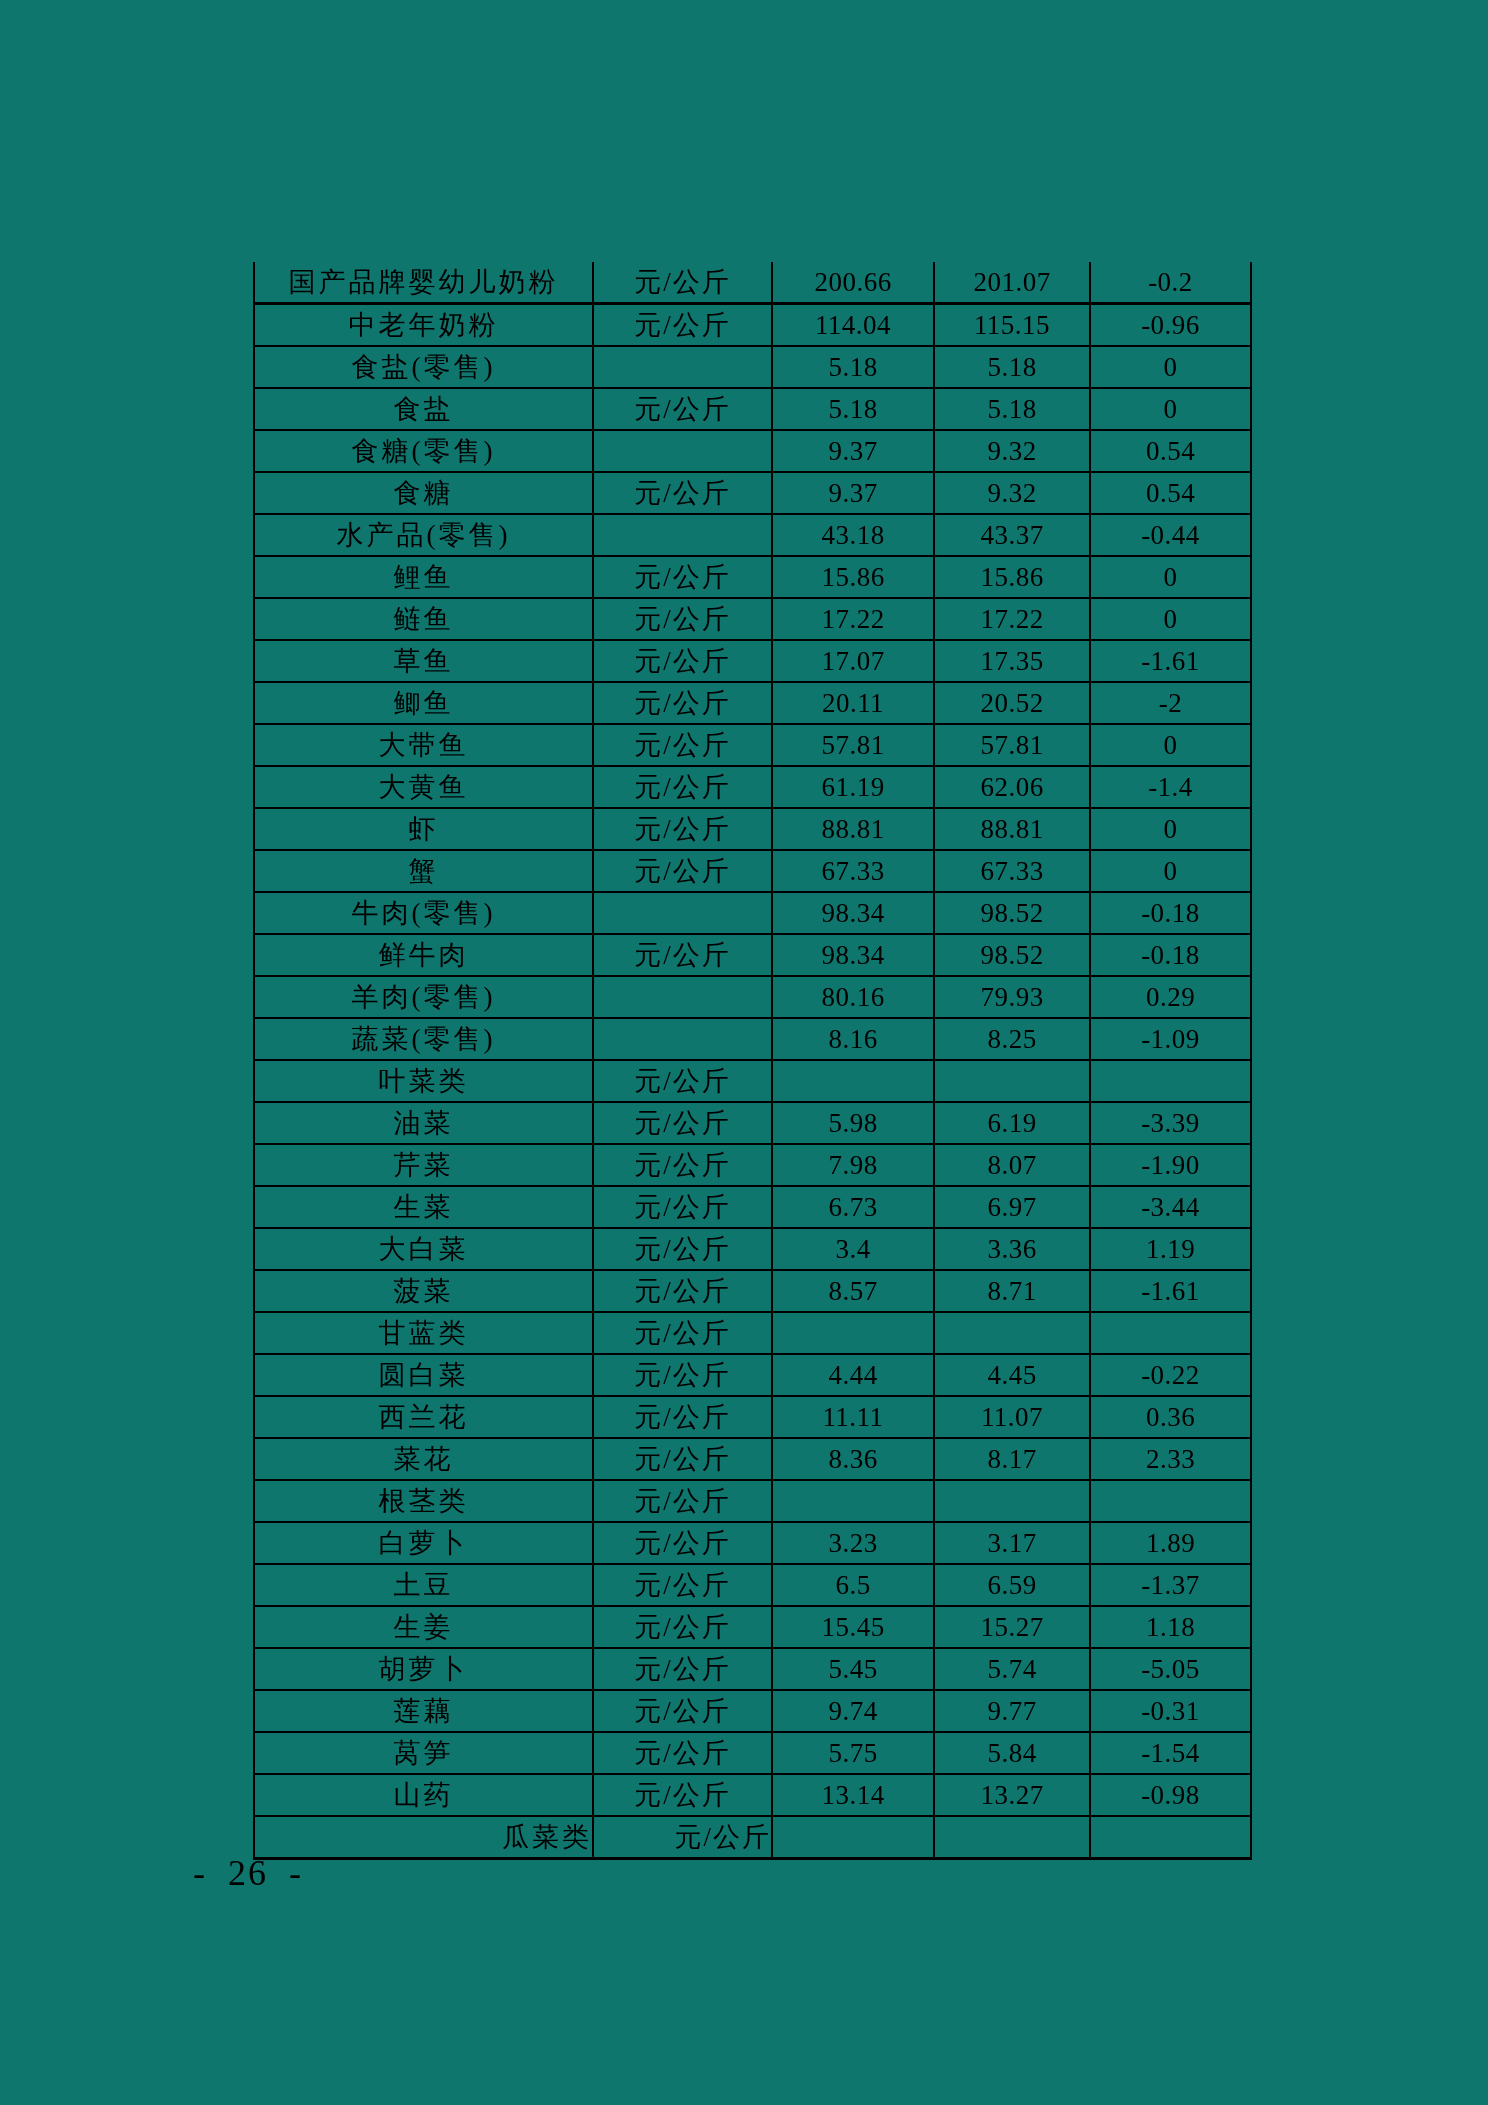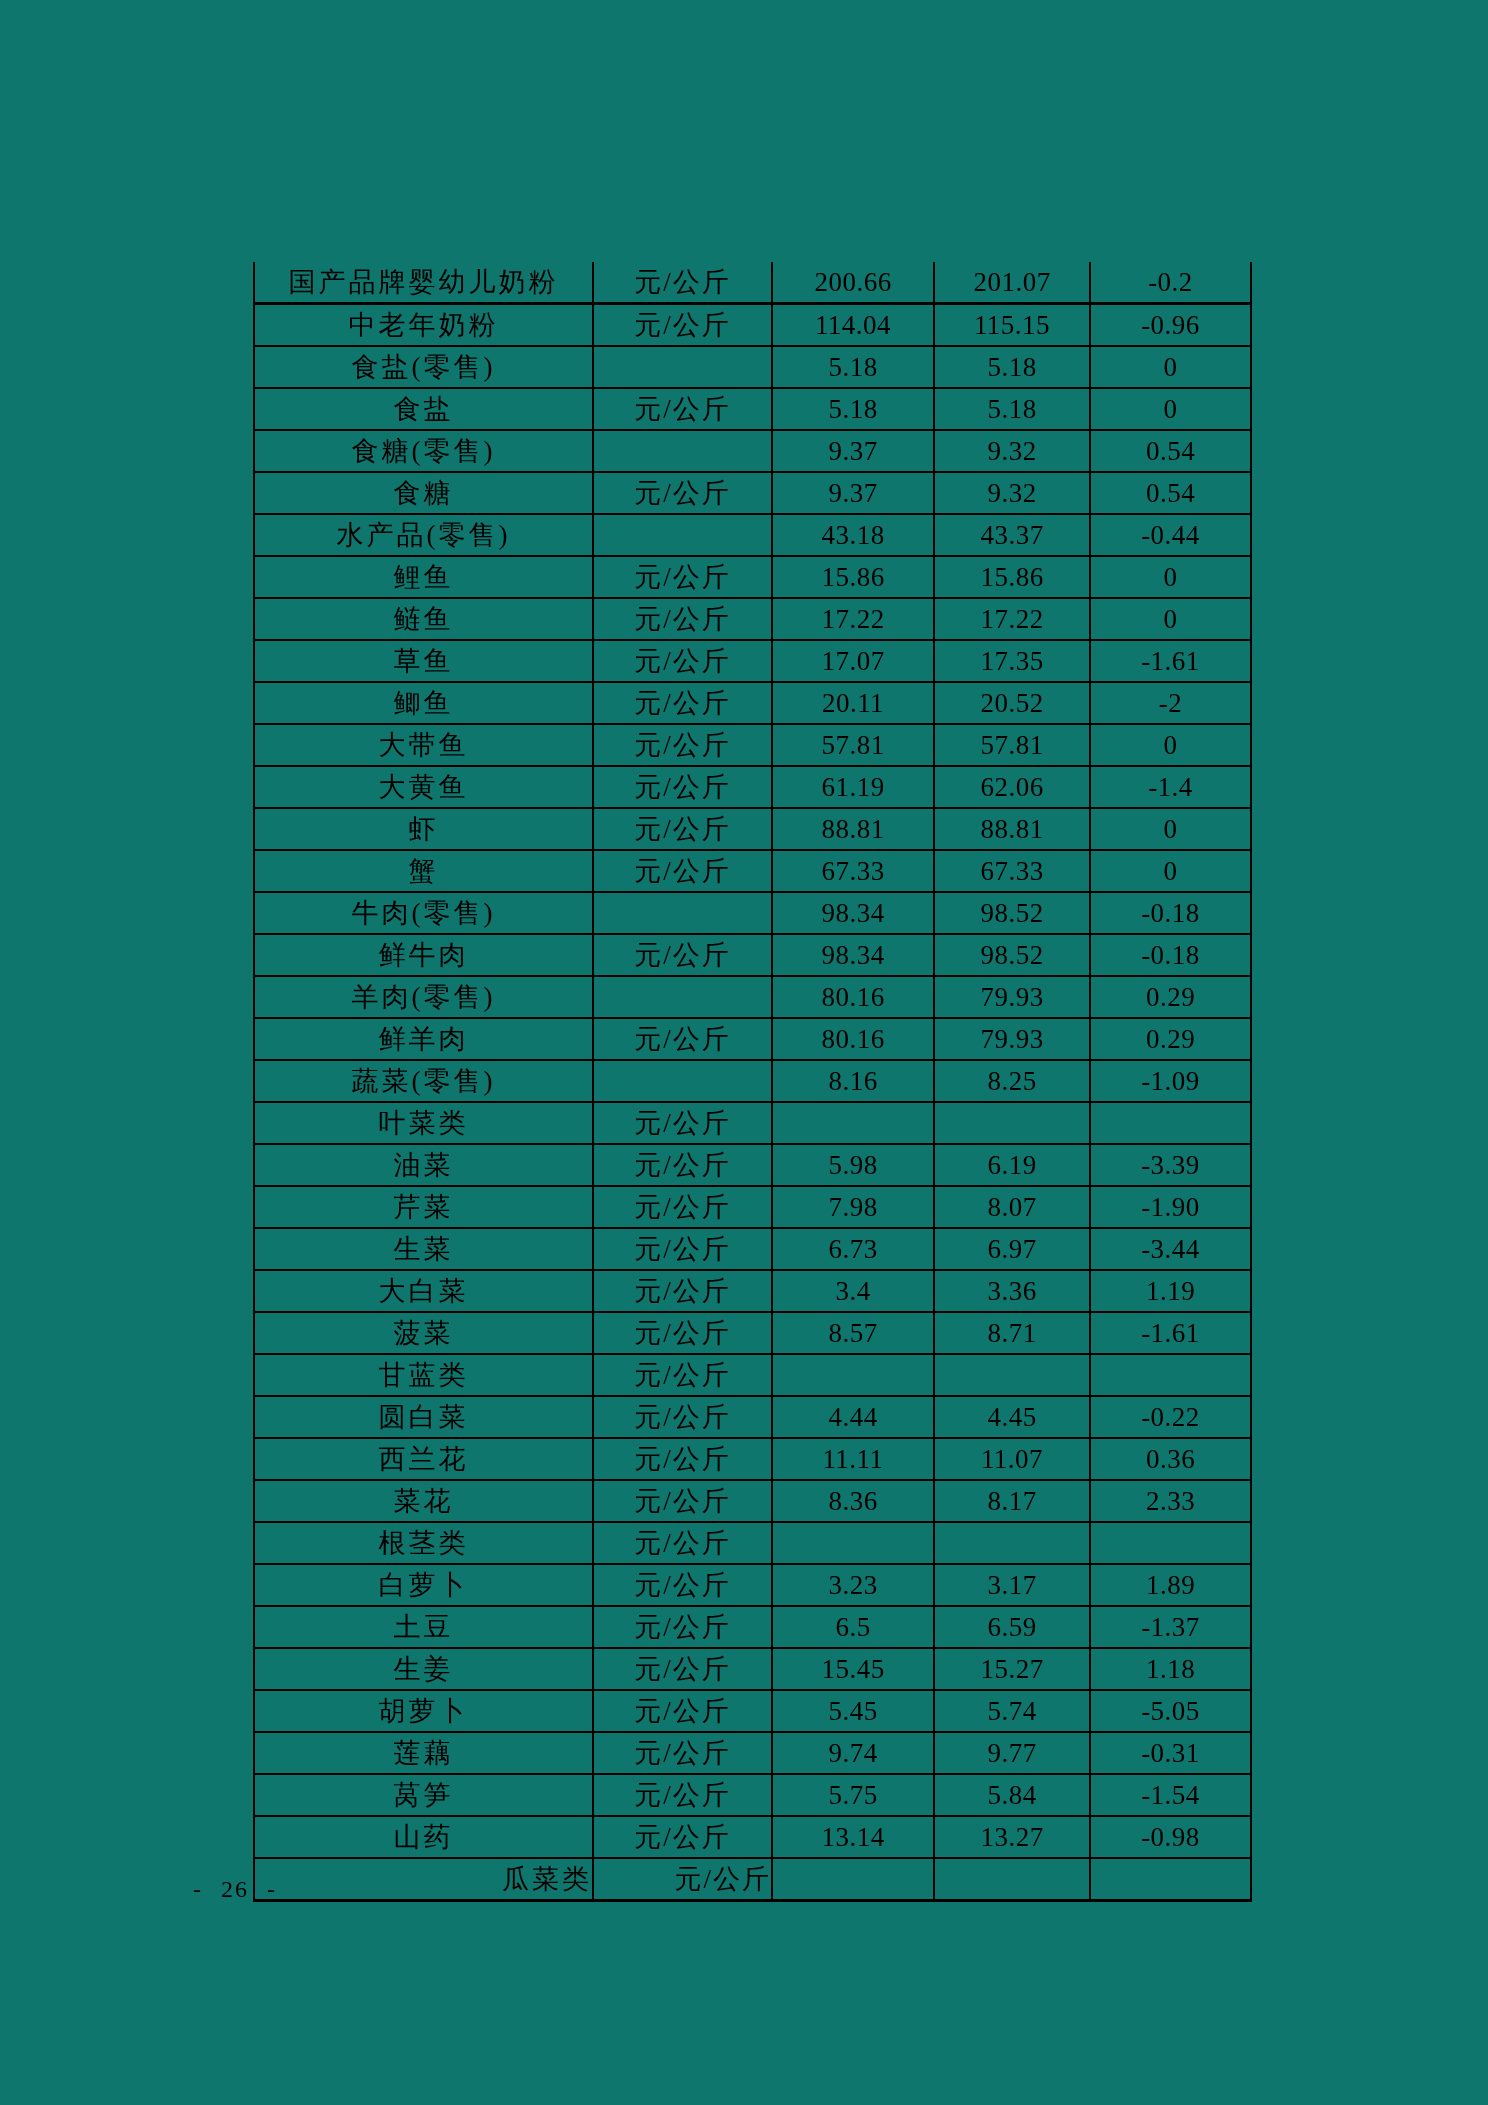--- a/index.html
+++ b/index.html
@@ -51,25 +51,24 @@
   td.c-unit {
     letter-spacing: 2px;
   }
   td.c-cur, td.c-prev, td.c-chg {
     letter-spacing: 0.5px;
   }
   .page-number {
     position: absolute;
     left: 193px;
     top: 1852px;
-    font-size: 24px;
+    font-size: 36px;
     letter-spacing: 2px;
     word-spacing: 10px;
     color: #000000;
-    margin-top: 24px;
   }
 </style>
 </head>
 <body>
 
 <div class="page">
 
   <table class="price-table">
     <colgroup>
       <col style="width:339px">
@@ -216,27 +215,20 @@
   </tr>
 
   <tr>
     <td class="c-name">羊肉(零售)</td>
     <td class="c-unit"></td>
     <td class="c-cur">80.16</td>
     <td class="c-prev">79.93</td>
     <td class="c-chg">0.29</td>
   </tr>
 
-  <tr>
-    <td class="c-name">鲜羊肉</td>
-    <td class="c-unit">元/公斤</td>
-    <td class="c-cur">80.16</td>
-    <td class="c-prev">79.93</td>
-    <td class="c-chg">0.29</td>
-  </tr>
 
   <tr>
     <td class="c-name">蔬菜(零售)</td>
     <td class="c-unit"></td>
     <td class="c-cur">8.16</td>
     <td class="c-prev">8.25</td>
     <td class="c-chg">-1.09</td>
   </tr>
 
   <tr>

